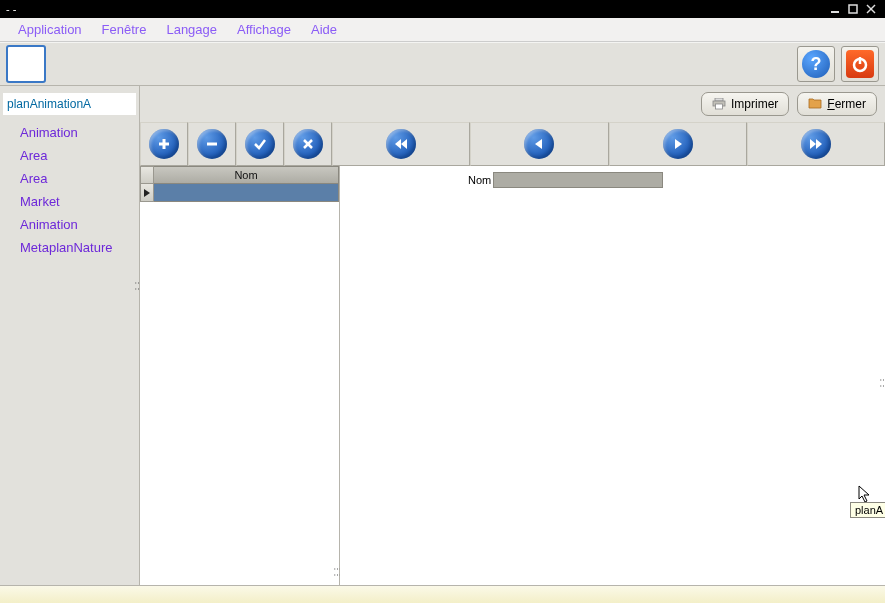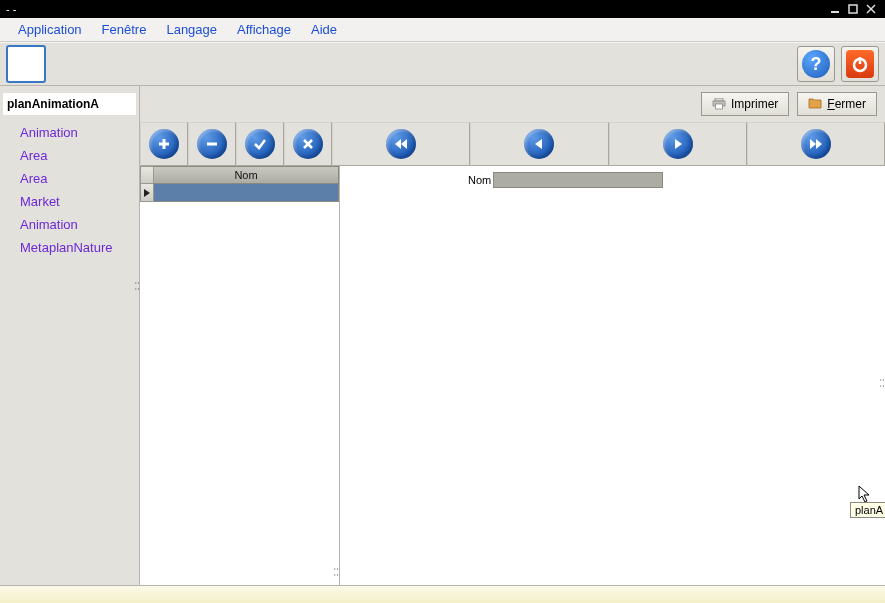--- a/index.html
+++ b/index.html
@@ -4,41 +4,41 @@
 <style>
 * { box-sizing: border-box; margin: 0; padding: 0; }
 body { font-family: sans-serif; font-size: 12px; background: #fff; width: 885px; height: 603px; overflow: hidden; }
 
 .titlebar { background: #000; color: #fff; height: 18px; display: flex; align-items: center; padding: 0 6px; font-size: 11px; }
 .titlebar-title { flex: 1; }
 .titlebar-btns { display: flex; gap: 2px; }
 .tb-btn { width: 16px; height: 14px; display: flex; align-items: center; justify-content: center; color: #ddd; cursor: pointer; }
 
 .menubar { background: #f2f1f0; height: 24px; display: flex; align-items: center; padding: 0 8px; border-bottom: 1px solid #ccc; }
-.menubar-item { padding: 3px 10px; cursor: pointer; font-size: 13px; color: #1d4ed8; }
+.menubar-item { padding: 3px 10px; cursor: pointer; font-size: 13px; color: #8b5cf6; }
 
 .toolbar { background: #e2e1dc; height: 44px; display: flex; align-items: center; padding: 4px 6px; border-top: 1px solid #f4f4f2; border-bottom: 1px solid #b6b4ac; gap: 6px; }
 .doc-btn { width: 40px; height: 38px; background: #fff; border: 2px solid #3a78c6; border-radius: 3px; cursor: pointer; }
 .toolbar-spacer { flex: 1; }
 .help-btn, .power-btn { width: 38px; height: 36px; border: 1px solid #9a988f; background: linear-gradient(#f4f3ee,#e1dfd7); border-radius: 3px; display: flex; align-items: center; justify-content: center; cursor: pointer; }
 .help-circle { width: 28px; height: 28px; border-radius: 50%; background: radial-gradient(circle at 35% 30%, #5aa6ff, #1e5db6); display: flex; align-items: center; justify-content: center; color: #fff; font-weight: bold; font-size: 18px; }
 .power-square { width: 28px; height: 28px; border-radius: 4px; background: linear-gradient(#ff6a2a,#d83a10); display: flex; align-items: center; justify-content: center; }
 .power-square svg circle { stroke: #fff; stroke-width: 2.5; fill: none; }
 .power-square svg line { stroke: #fff; stroke-width: 2.5; }
 
 .body-area { display: flex; height: calc(603px - 18px - 24px - 44px - 18px); background: #e2e1dc; }
 
 .sidebar { width: 140px; background: #e2e1dc; border-right: 1px solid #b6b4ac; padding: 4px 0; }
-.sidebar-title { background: #fff; margin: 3px 3px 6px 3px; padding: 4px 4px; color: #000000; font-weight: bold; font-size: 12px; white-space: nowrap; overflow: hidden; }
+.sidebar-title { background: #fff; margin: 3px 3px 6px 3px; padding: 4px 4px; color: #0369a1; font-weight: normal; font-size: 12px; white-space: nowrap; overflow: hidden; }
 .sidebar-item { color: #6d28d9; padding: 4px 4px 4px 20px; font-size: 13px; cursor: pointer; }
 .sidebar-gripper { position: relative; float: right; margin-top: 20px; margin-right: -4px; writing-mode: vertical-rl; font-size: 8px; color: #555; letter-spacing: -2px; }
 
 .main { flex: 1; display: flex; flex-direction: column; background: #e2e1dc; }
 .main-top { display: flex; justify-content: flex-end; gap: 8px; padding: 6px 8px; }
-.btn { display: flex; align-items: center; gap: 5px; background: linear-gradient(#f6f5f0,#e1dfd7); border: 1px solid #9a988f; border-radius: 0; padding: 4px 10px; font-size: 12px; cursor: pointer; height: 24px; }
+.btn { display: flex; align-items: center; gap: 5px; background: linear-gradient(#f6f5f0,#e1dfd7); border: 1px solid #9a988f; border-radius: 7px; padding: 4px 10px; font-size: 12px; cursor: pointer; height: 24px; }
 .printer-icon { display: inline-block; width: 14px; height: 12px; }
 
 .tool-row { display: flex; height: 44px; }
 .tool-cell { border: 1px solid #a9a79e; border-top: 1px solid #d4d2c9; border-left: 1px solid #d4d2c9; background: #e2e1dc; display: flex; align-items: center; justify-content: center; }
 .left-tools { display: flex; }
 .left-tools .tool-cell { width: 48px; height: 44px; }
 .nav-tools { flex: 1; display: flex; }
 .nav-tools .tool-cell { flex: 1; height: 44px; }
 .circle-btn { width: 30px; height: 30px; border-radius: 50%; background: radial-gradient(circle at 32% 28%, #5f9be6, #1d5bb8 70%); display: flex; align-items: center; justify-content: center; cursor: pointer; box-shadow: inset -2px -2px 4px rgba(0,0,0,.25), inset 2px 2px 3px rgba(255,255,255,.35); }
 .circle-btn svg { width: 16px; height: 16px; }

